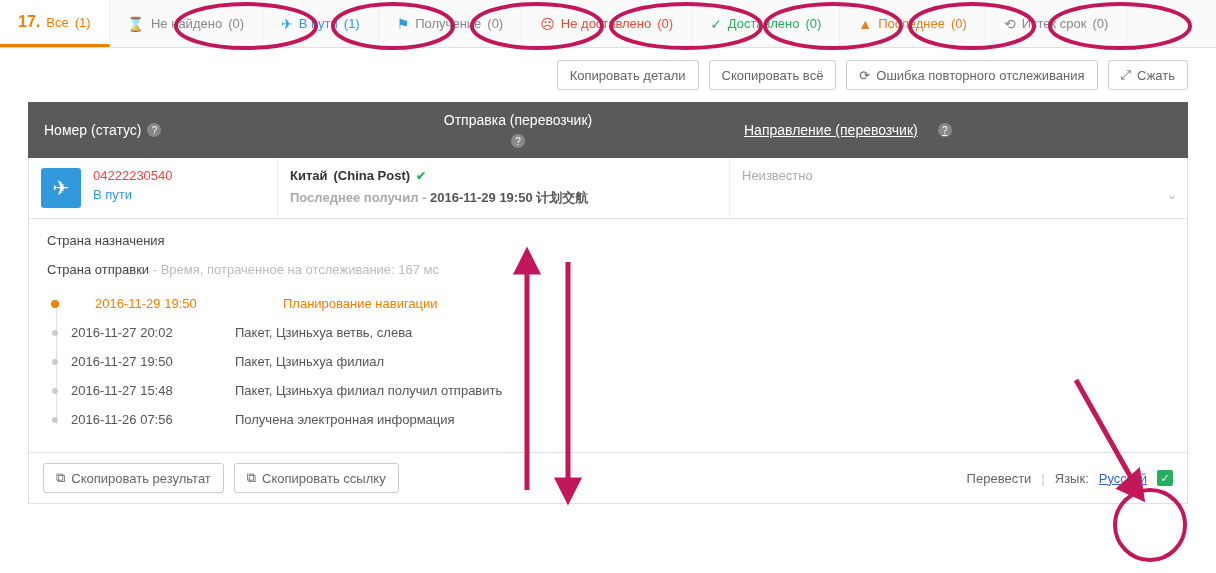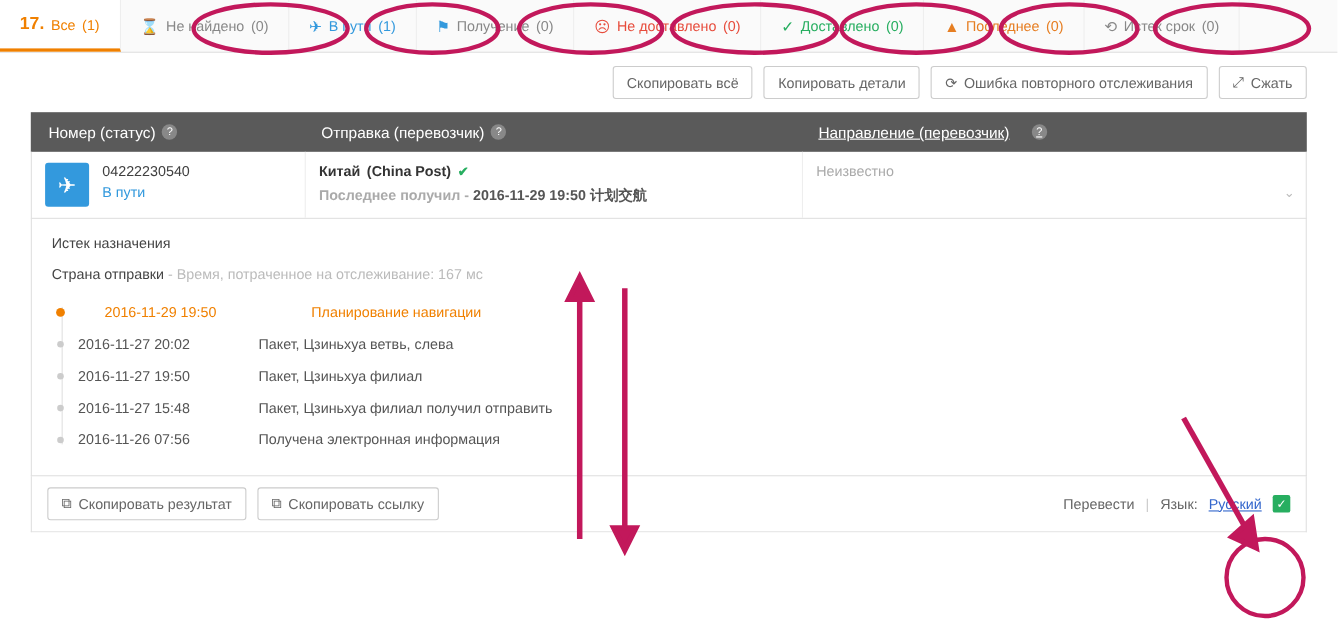--- a/index.html
+++ b/index.html
@@ -57,21 +57,21 @@
 
   .table-head {
     display: flex;
     background: #5a5a5a;
     color: #fff;
     padding: 10px 16px;
     margin: 0 28px;
     font-size: 14px;
   }
   .th-num { width: 248px; display: flex; align-items: center; gap: 6px; }
-  .th-ship { width: 452px; display: flex; align-items: center; gap: 6px; }
+  .th-ship { width: 452px; display: flex; align-items: center; gap: 6px; flex-direction: column; }
   .th-dest { flex: 1; display: flex; align-items: center; gap: 20px; text-decoration: underline; }
   .qcircle {
     display: inline-flex; width: 14px; height: 14px; border-radius: 50%;
     background: #888; color: #fff; align-items: center; justify-content: center;
     font-size: 10px;
   }
 
   .row {
     display: flex;
     margin: 0 28px;
@@ -79,21 +79,21 @@
     border-top: none;
   }
   .row-left { width: 248px; display: flex; gap: 12px; padding: 10px 12px; }
   .row-mid { width: 452px; padding: 10px 12px; border-left: 1px solid #eee; position: relative; font-weight: bold; }
   .row-right { flex: 1; padding: 10px 12px; border-left: 1px solid #eee; color: #aaa; position: relative; }
   .plane-box {
     width: 40px; height: 40px; background: #3399dd; border-radius: 3px;
     display: flex; align-items: center; justify-content: center; color: #fff;
     font-size: 20px;
   }
-  .row-num { color: #404040; }
+  .row-num { color: #ef4444; }
   .row-status { color: #3399dd; margin-top: 4px; }
   .carrier-line { color: #333; display: flex; align-items: center; gap: 6px; }
   .verify { color: #27ae60; font-size: 12px; }
   .last-event { color: #aaa; margin-top: 6px; }
   .last-event-text { color: #555; }
   .expand-toggle { position: absolute; right: 10px; top: 50%; color: #bbb; font-size: 12px; cursor: pointer; }
 
   .details {
     margin: 0 28px;
     border: 1px solid #e0e0e0;
@@ -180,22 +180,22 @@
     <span class="c-orange">(0)</span>
   </div>
   <div class="tab">
     <span class="tab-icon c-gray">⟲</span>
     <span class="c-gray">Истек срок</span>
     <span class="c-gray">(0)</span>
   </div>
 </div>
 
 <div class="toolbar">
+  <button class="btn">Копировать детали</button>
   <button class="btn">Скопировать всё</button>
-  <button class="btn">Копировать детали</button>
   <button class="btn">
     <span>⟳</span>
     <span>Ошибка повторного отслеживания</span>
   </button>
   <button class="btn">
     <span>⤢</span>
     <span>Сжать</span>
   </button>
 </div>
 
@@ -233,21 +233,21 @@
       <span class="last-event-text">2016-11-29 19:50 计划交航</span>
     </div>
   </div>
   <div class="row-right">
     <span>Неизвестно</span>
     <span class="expand-toggle">⌄</span>
   </div>
 </div>
 
 <div class="details">
-  <div class="section-title">Истек назначения</div>
+  <div class="section-title">Страна назначения</div>
 
   <div class="origin-title">
     <span>Страна отправки</span><span class="origin-sub"> - Время, потраченное на отслеживание: 167 мс</span>
   </div>
 
   <div class="events">
     <div class="ev-row first">
       <div class="ev-time">2016-11-29 19:50</div>
       <div class="ev-desc">Планирование навигации</div>
     </div>

